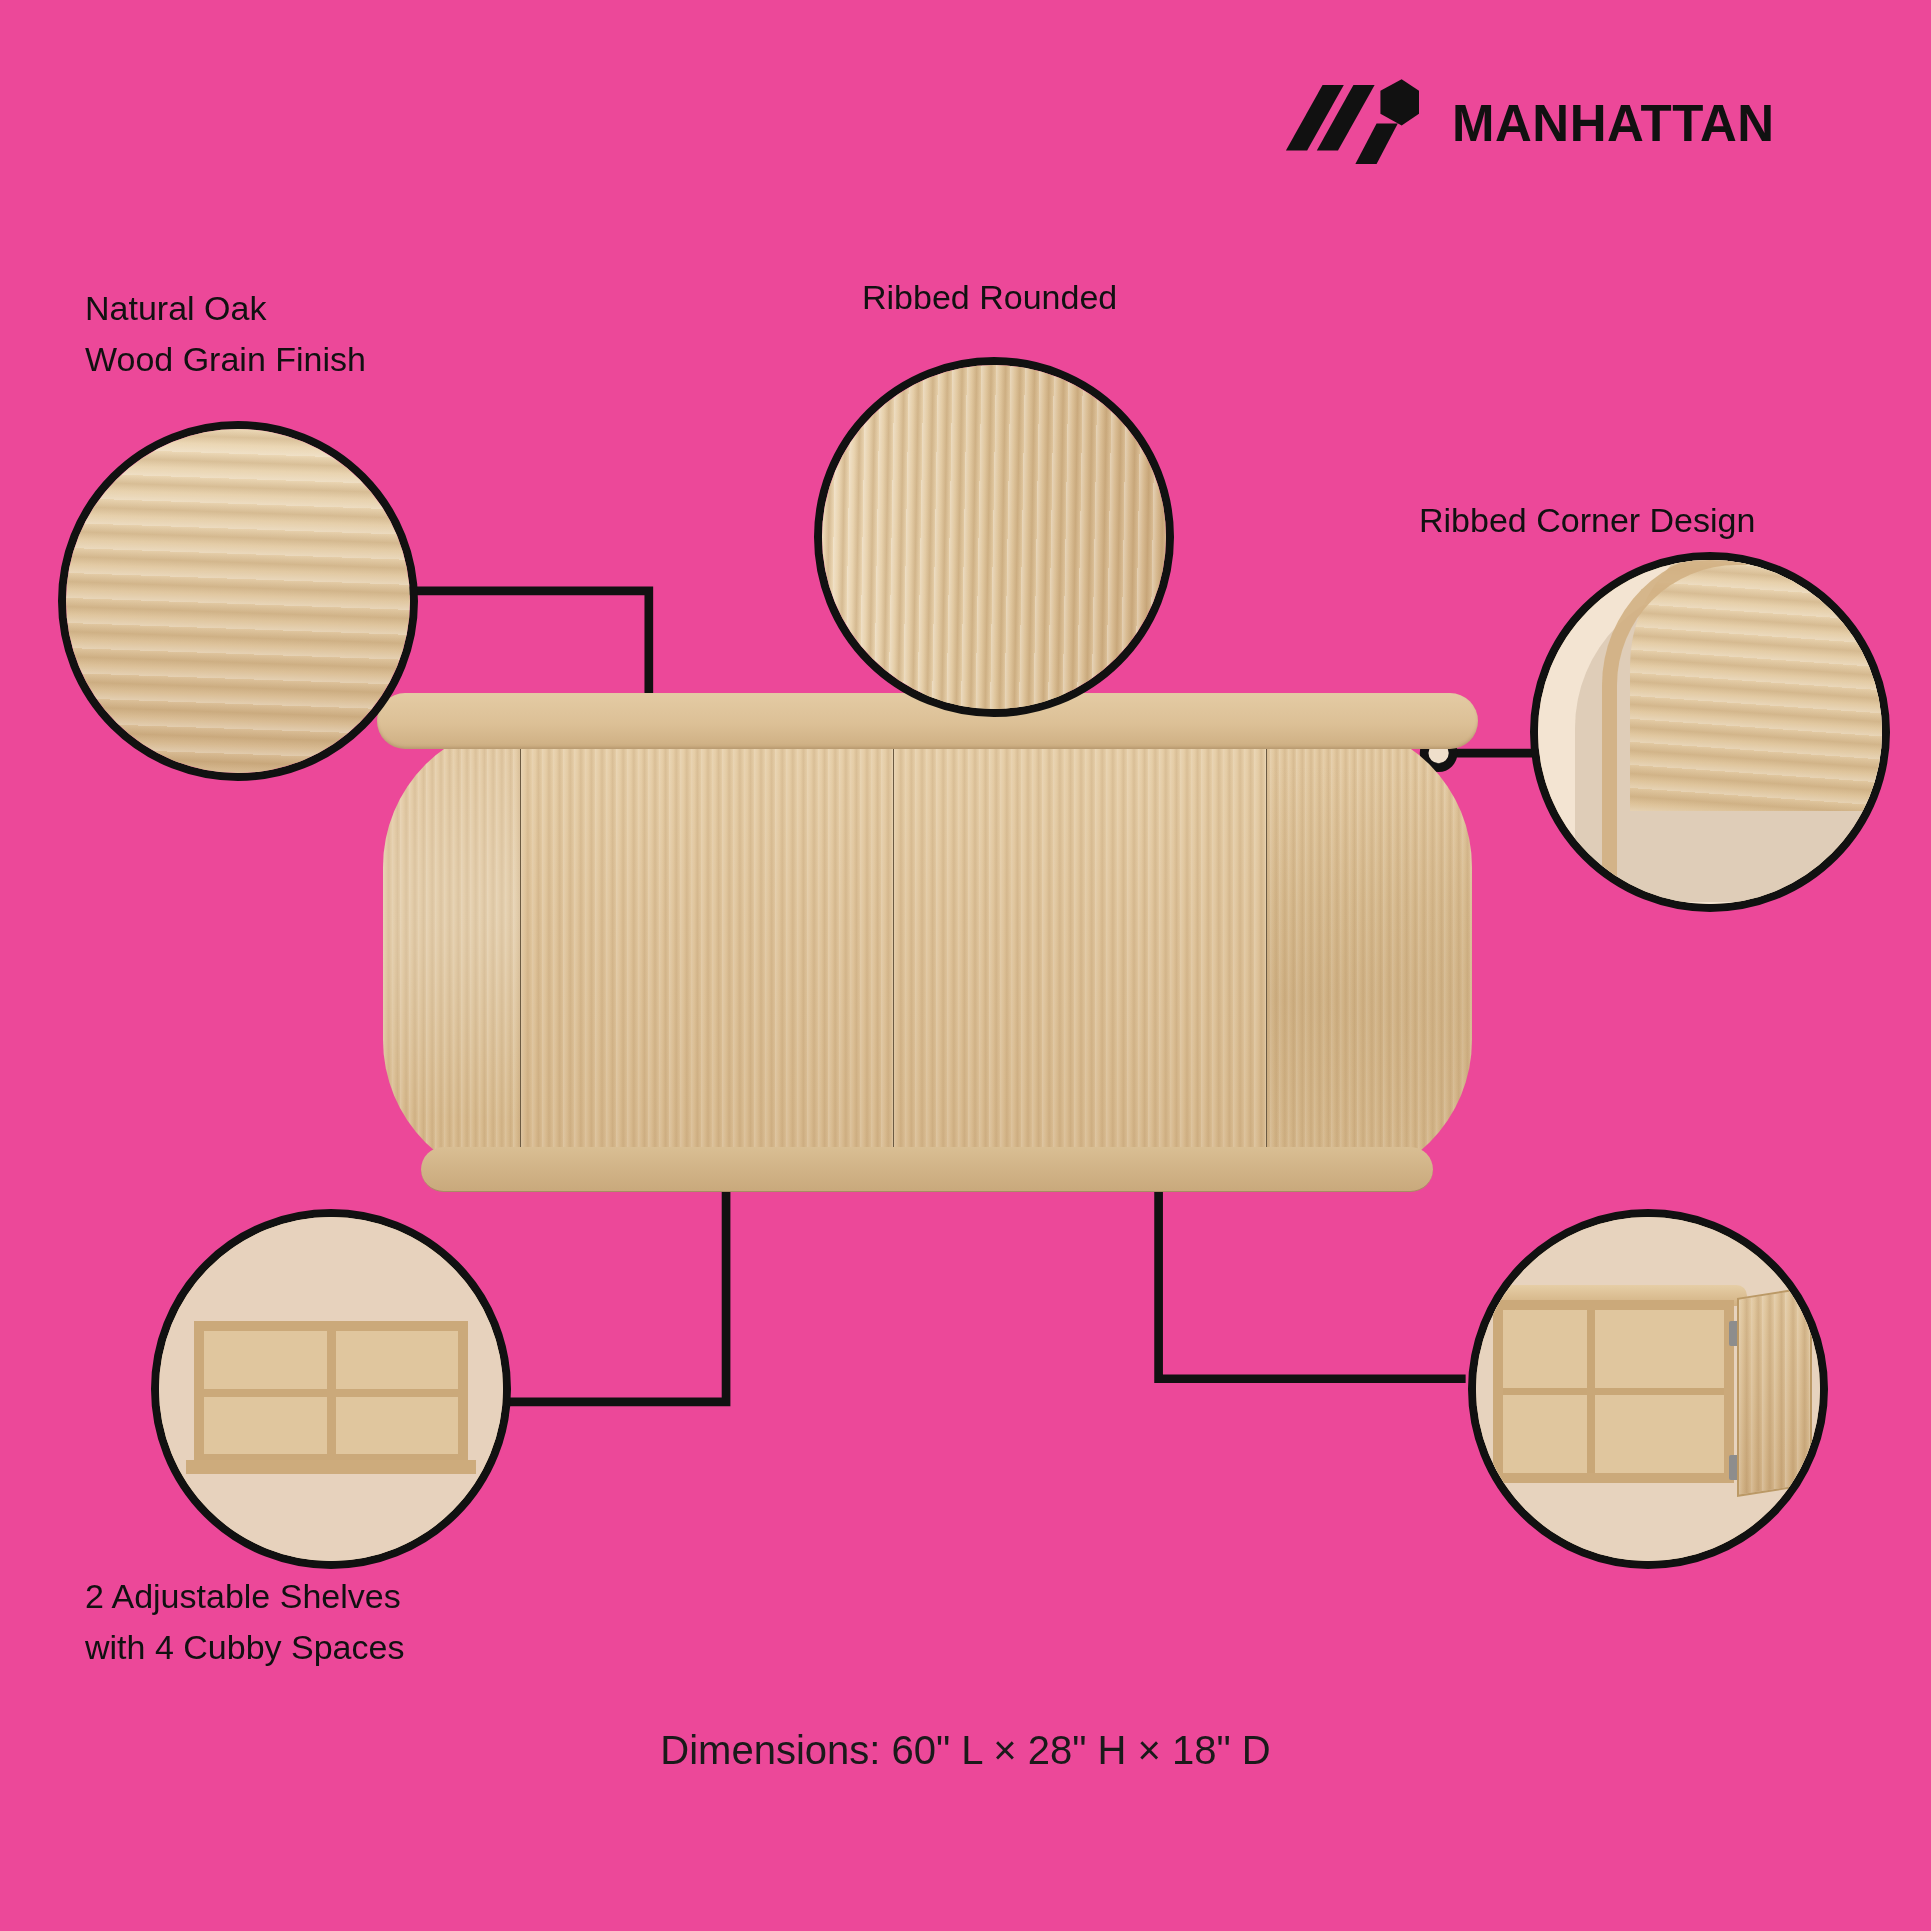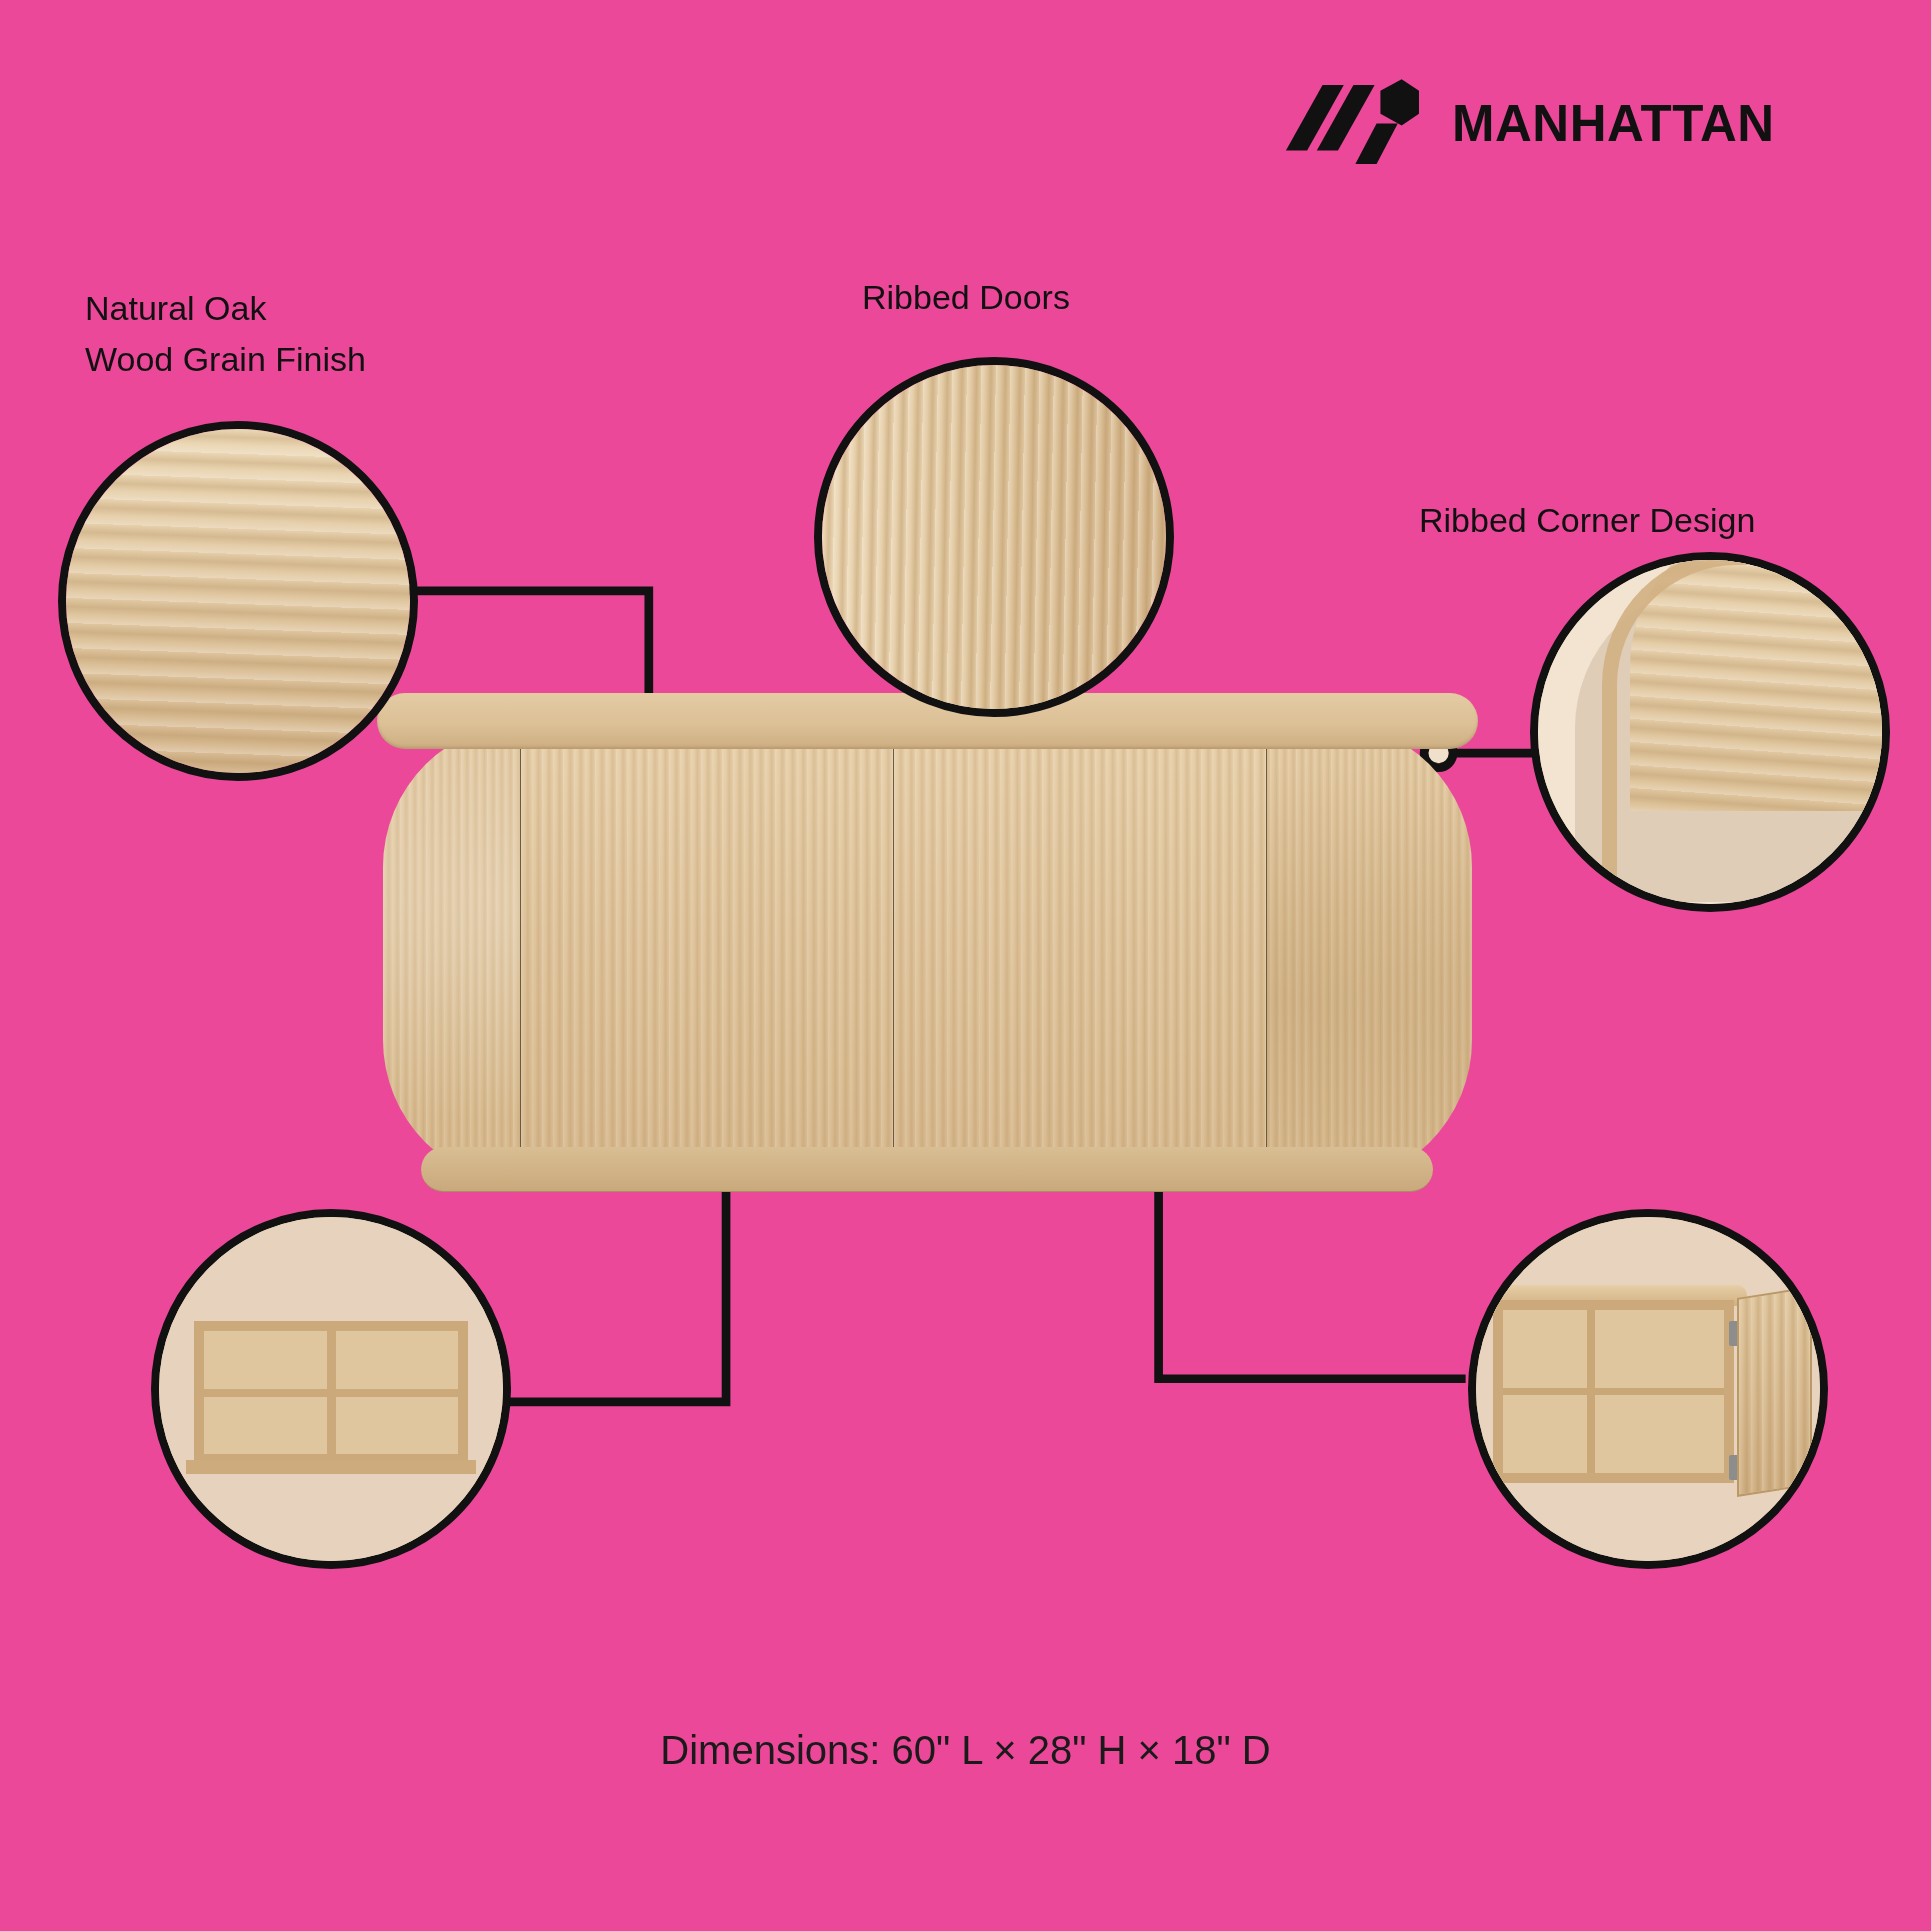--- a/index.html
+++ b/index.html
@@ -309,18 +309,20 @@
         <div class="push-div"></div>
       </div>
       <div class="hinge h1"></div>
       <div class="hinge h2"></div>
       <div class="push-door"></div>
     </div>
   </div>
 
   <div class="label" id="label-oak">Natural Oak
 Wood Grain Finish</div>
-  <div class="label" id="label-ribbed">Ribbed Doors</div>
+  <div class="label" id="label-ribbed">Ribbed Rounded</div>
   <div class="label" id="label-rounded">Ribbed Corner Design</div>
+  <div class="label" id="label-shelves">2 Adjustable Shelves
+with 4 Cubby Spaces</div>
 
   <div class="dimensions">Dimensions: 60" L × 28" H × 18" D</div>
 </div>
 
 
 </body></html>

